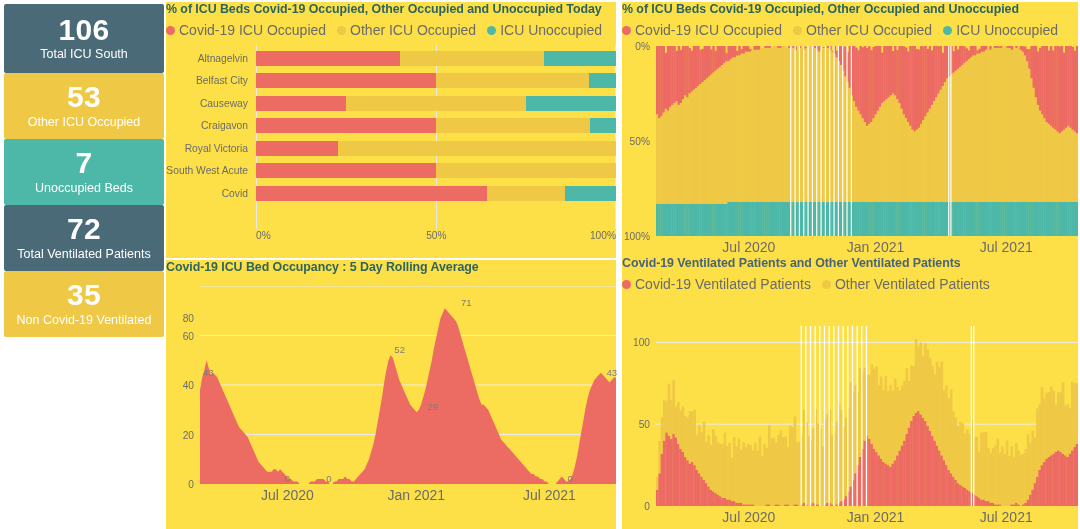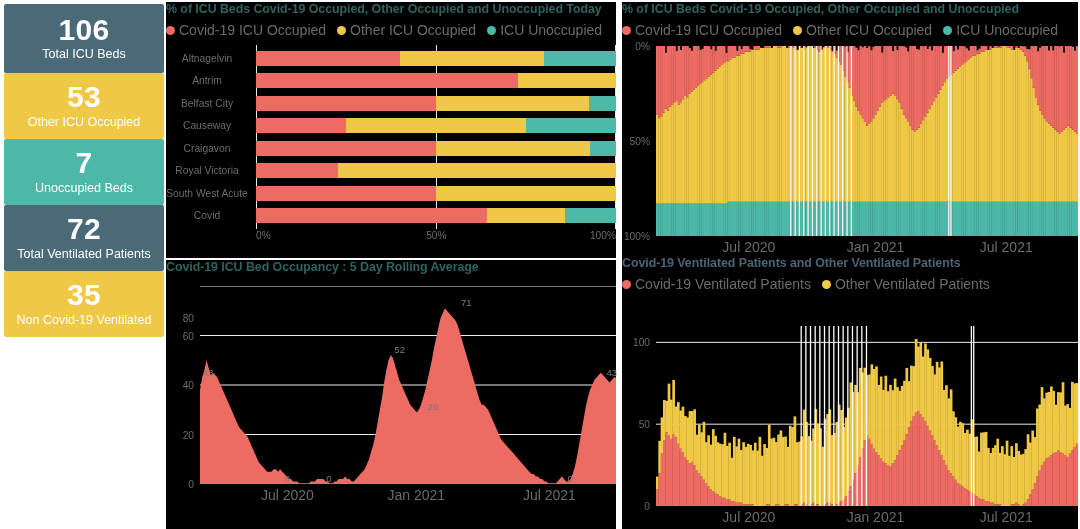--- a/index.html
+++ b/index.html
@@ -19,40 +19,40 @@
     flex:0 0 auto;border-radius:2px;
     display:flex;flex-direction:column;align-items:center;justify-content:center;
     color:#ffffff;overflow:hidden;
   }
   .kpi-value{font-size:30px;font-weight:600;line-height:1.02;letter-spacing:.3px;}
   .kpi-label{font-size:12.5px;font-weight:400;line-height:1.1;margin-top:3px;white-space:nowrap;}
   .kpi-h-tall{height:69px;}
   .kpi-h-std{height:66px;}
 
   
-  .panel{position:absolute;background:#000000;}
+  .panel{position:absolute;background:#fde047;}
   .panel-title{
     font-size:12.4px;font-weight:700;letter-spacing:-.05px;
     margin:0;white-space:nowrap;
   }
   .title-green{color:#2d6460;}
   .title-slate{color:#4a6477;}
 
   .legend{display:flex;align-items:center;gap:11px;margin-top:6px;}
   .legend-item{display:flex;align-items:center;gap:4px;}
   .legend-dot{width:9px;height:9px;border-radius:50%;display:block;}
   .legend-text{font-size:14px;color:#6b6b6b;white-space:nowrap;}
 
   
   #panel-hbar{left:166px;top:2px;width:450px;height:256px;}
   #hbar-plot{position:relative;margin-top:9px;height:180px;}
   .hbar-rows{position:absolute;left:0;top:0;right:0;bottom:0;}
   .hbar-row{display:flex;align-items:center;height:22.5px;}
   .hbar-cat{
-    width:82px;text-align:center;padding-right:8px;
+    width:82px;text-align:right;padding-right:8px;
     font-size:10.3px;color:#6b6b6b;white-space:nowrap;
   }
   .hbar-track{position:relative;flex:1;height:15px;display:flex;}
   .hbar-seg{height:100%;}
   .hbar-grid{position:absolute;left:90px;right:0;top:0;bottom:0;pointer-events:none;}
   .hbar-gridline{position:absolute;top:-2px;bottom:-2px;width:1px;background:#e8e8e8;}
   .hbar-axis{
     display:flex;justify-content:space-between;
     margin-left:90px;margin-top:3px;
     font-size:10.2px;color:#6b6b6b;
@@ -80,21 +80,21 @@
   svg{display:block;}
 </style>
 </head>
 <body>
 
 <div id="dashboard">
 
   <div id="kpi-column">
       <div class="kpi-card kpi-h-tall" style="background: rgb(74, 106, 120);">
         <div class="kpi-value">106</div>
-        <div class="kpi-label">Total ICU Beds</div>
+        <div class="kpi-label">Total ICU South</div>
       </div>
       <div class="kpi-card kpi-h-std" style="background: rgb(239, 200, 70);">
         <div class="kpi-value">53</div>
         <div class="kpi-label">Other ICU Occupied</div>
       </div>
       <div class="kpi-card kpi-h-std" style="background: rgb(77, 184, 168);">
         <div class="kpi-value">7</div>
         <div class="kpi-label">Unoccupied Beds</div>
       </div>
       <div class="kpi-card kpi-h-std" style="background: rgb(74, 106, 120);">
@@ -129,27 +129,20 @@
           <div class="hbar-gridline" style="left: calc(50% + 0px);"></div>
           <div class="hbar-gridline" style="left: calc(100% - 1px);"></div>
         </div>
       <div class="hbar-rows" id="hbar-rows">
           <div class="hbar-row">
             <div class="hbar-cat">Altnagelvin</div>
             <div class="hbar-track">
               <div class="hbar-seg" style="width: 40%; background: rgb(236, 107, 99);"></div>
               <div class="hbar-seg" style="width: 40%; background: rgb(239, 200, 70);"></div>
               <div class="hbar-seg" style="width: 20%; background: rgb(77, 184, 168);"></div>
-            </div>
-          </div>
-          <div class="hbar-row">
-            <div class="hbar-cat">Antrim</div>
-            <div class="hbar-track">
-              <div class="hbar-seg" style="width: 72.7%; background: rgb(236, 107, 99);"></div>
-              <div class="hbar-seg" style="width: 27.3%; background: rgb(239, 200, 70);"></div>
             </div>
           </div>
           <div class="hbar-row">
             <div class="hbar-cat">Belfast City</div>
             <div class="hbar-track">
               <div class="hbar-seg" style="width: 50%; background: rgb(236, 107, 99);"></div>
               <div class="hbar-seg" style="width: 42.5%; background: rgb(239, 200, 70);"></div>
               <div class="hbar-seg" style="width: 7.5%; background: rgb(77, 184, 168);"></div>
             </div>
           </div>

